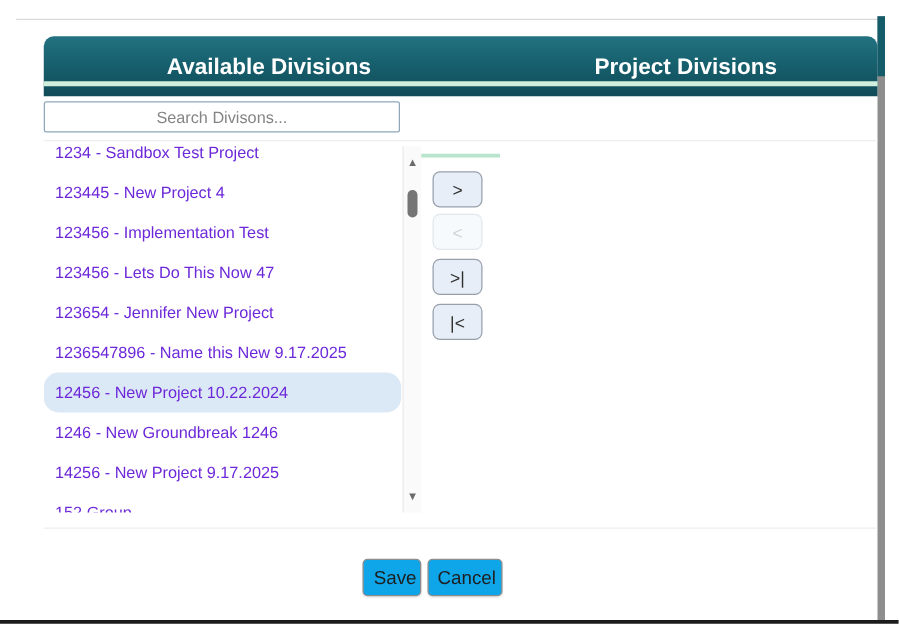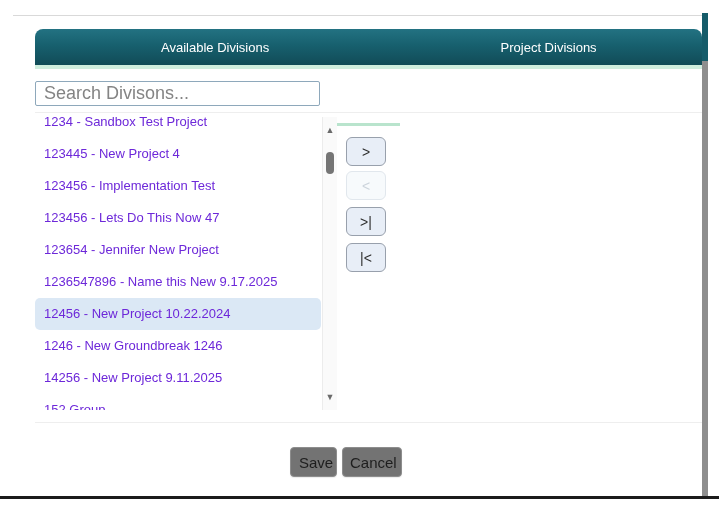--- a/index.html
+++ b/index.html
@@ -12,50 +12,50 @@
   }
 
   
   .top-edge-line { position: absolute; left: 13px; top: 15px; width: 693px; height: 1px; background: #d9d9d9; }
   .right-edge { position: absolute; left: 702px; top: 13px; width: 6px; height: 483px; background: #8e8e8e; }
   .right-edge .teal-cap { position: absolute; left: 0; top: 0; width: 100%; height: 48px; background: #155c6a; }
   .bottom-edge-line { position: absolute; left: 0; top: 496px; width: 719px; height: 3px; background: #1b1b1b; }
 
   
   .dialog-header {
-    position: absolute; left: 35px; top: 29px; width: 667px; height: 36px;
+    position: absolute; left: 35px; top: 29px; width: 667px; height: 48px;
     border-radius: 8px 8px 0 0;
     background: linear-gradient(180deg, #237282 0%, var(--header-teal, #17606e) 45%, #114b57 100%);
     display: flex; align-items: center;
-    color: #ffffff; font-size: 13px; font-weight: 400;
+    color: #ffffff; font-size: 18px; font-weight: 700;
   }
   .header-cell-left { width: 54%; text-align: center; }
   .header-cell-right { width: 46%; text-align: center; }
   .header-underline { position: absolute; left: 35px; top: 65px; width: 667px; height: 4px; background: var(--header-underline, #cfeede); }
 
   
   .search-input {
     position: absolute; left: 35px; top: 81px; width: 285px; height: 25px;
     box-sizing: border-box; border: 1px solid #8ea8bb; border-radius: 2px;
-    font-family: inherit; font-size: 18px; color: #444; padding: 0 8px; outline: none; background: #fff;
+    font-family: inherit; font-size: 13px; color: #444; padding: 0 8px; outline: none; background: #fff; text-align: center;
   }
   .search-input::placeholder { color: #848484; }
 
   
   .list-panel { position: absolute; left: 35px; top: 112px; width: 667px; height: 311px;
     border-top: 1px solid #eeeeee; border-bottom: 1px solid #eeeeee; box-sizing: border-box; }
 
   .available-viewport { position: absolute; left: 35px; top: 117px; width: 286px; height: 293px; overflow: hidden; }
   .available-list { margin: -11px 0 0 0; padding: 0; list-style: none; }
   .available-list li, .chosen-list li {
     height: 32px; line-height: 32px; font-size: 13px; color: #6d28d9;
     white-space: nowrap; overflow: hidden;
   }
   .available-list li { padding-left: 9px; border-radius: 5px; }
-  .available-list li.selected { background: var(--selected-item-bg, #dbe8f5); }
+  .available-list li.selected { background: var(--selected-item-bg, #dbe8f5); border-radius: 12px; }
 
   
   .list-scrollbar { position: absolute; left: 322px; top: 117px; width: 15px; height: 293px;
     background: #fafafa; border-left: 1px solid #ececec; box-sizing: border-box; }
   .scroll-arrow { position: absolute; left: 0; width: 100%; text-align: center;
     font-size: 9px; line-height: 10px; color: #6a6a6a; cursor: pointer; }
   .scroll-arrow.up { top: 8px; }
   .scroll-arrow.down { bottom: 8px; }
   .scroll-thumb { position: absolute; left: 3px; top: 35px; width: 8px; height: 22px;
     background: #757575; border-radius: 4px; cursor: pointer; }
@@ -73,21 +73,21 @@
   .transfer-btn.disabled { background: #f7fafc; border-color: #e1e7ed; color: #ccd4dc; cursor: default; }
 
   
   .chosen-viewport { position: absolute; left: 400px; top: 126px; width: 298px; height: 284px; overflow: hidden; }
   .chosen-list { margin: 0; padding: 0; list-style: none; }
   .chosen-list li { padding-left: 8px; }
 
   
   .footer-btn {
     position: absolute; top: 447px; height: 30px; box-sizing: border-box;
-    background: #737373; border: 1px solid #8d8d8d; border-radius: 4px;
+    background: #0ea5e9; border: 1px solid #8d8d8d; border-radius: 4px;
     font-family: inherit; font-size: 15px; color: #1e1e1e; padding: 0 8px; cursor: pointer;
     box-shadow: 0 1px 1px rgba(0,0,0,0.08);
   }
   .save-button { left: 290px; width: 47px; }
   .cancel-button { left: 342px; width: 60px; padding-left: 7px; }
 </style>
 </head>
 <body>
 
 <div class="top-edge-line"></div>
@@ -110,21 +110,21 @@
   <ul class="available-list">
 
   <li>1234 - Sandbox Test Project</li>
       <li>123445 - New Project 4</li>
       <li>123456 - Implementation Test</li>
       <li>123456 - Lets Do This Now 47</li>
       <li>123654 - Jennifer New Project</li>
       <li>1236547896 - Name this New 9.17.2025</li>
       <li class="selected">12456 - New Project 10.22.2024</li>
       <li>1246 - New Groundbreak 1246</li>
-      <li>14256 - New Project 9.11.2025</li>
+      <li>14256 - New Project 9.17.2025</li>
       <li>152 Group</li>
     </ul>
 </div>
 
 <div class="list-scrollbar">
   <div class="scroll-arrow up">▲</div>
   <div class="scroll-thumb"></div>
   <div class="scroll-arrow down">▼</div>
 </div>
 

